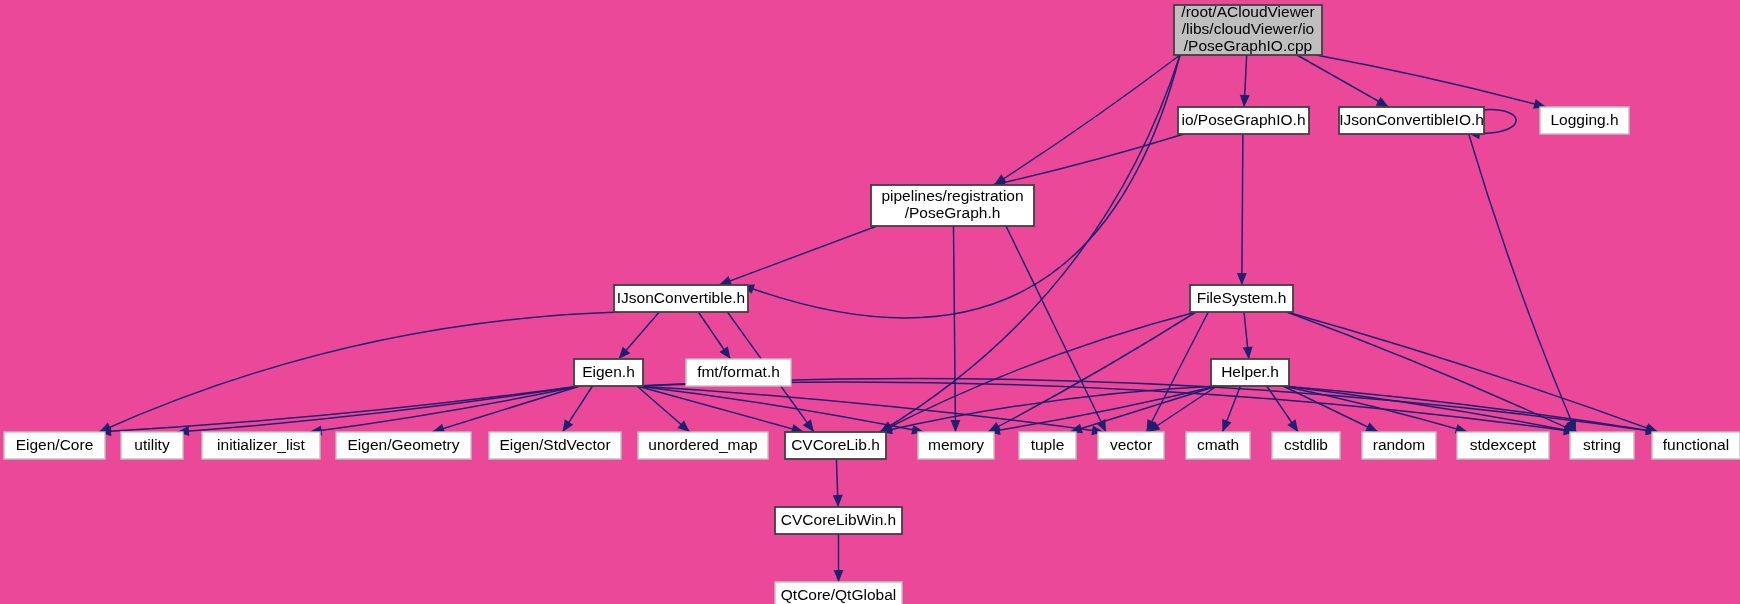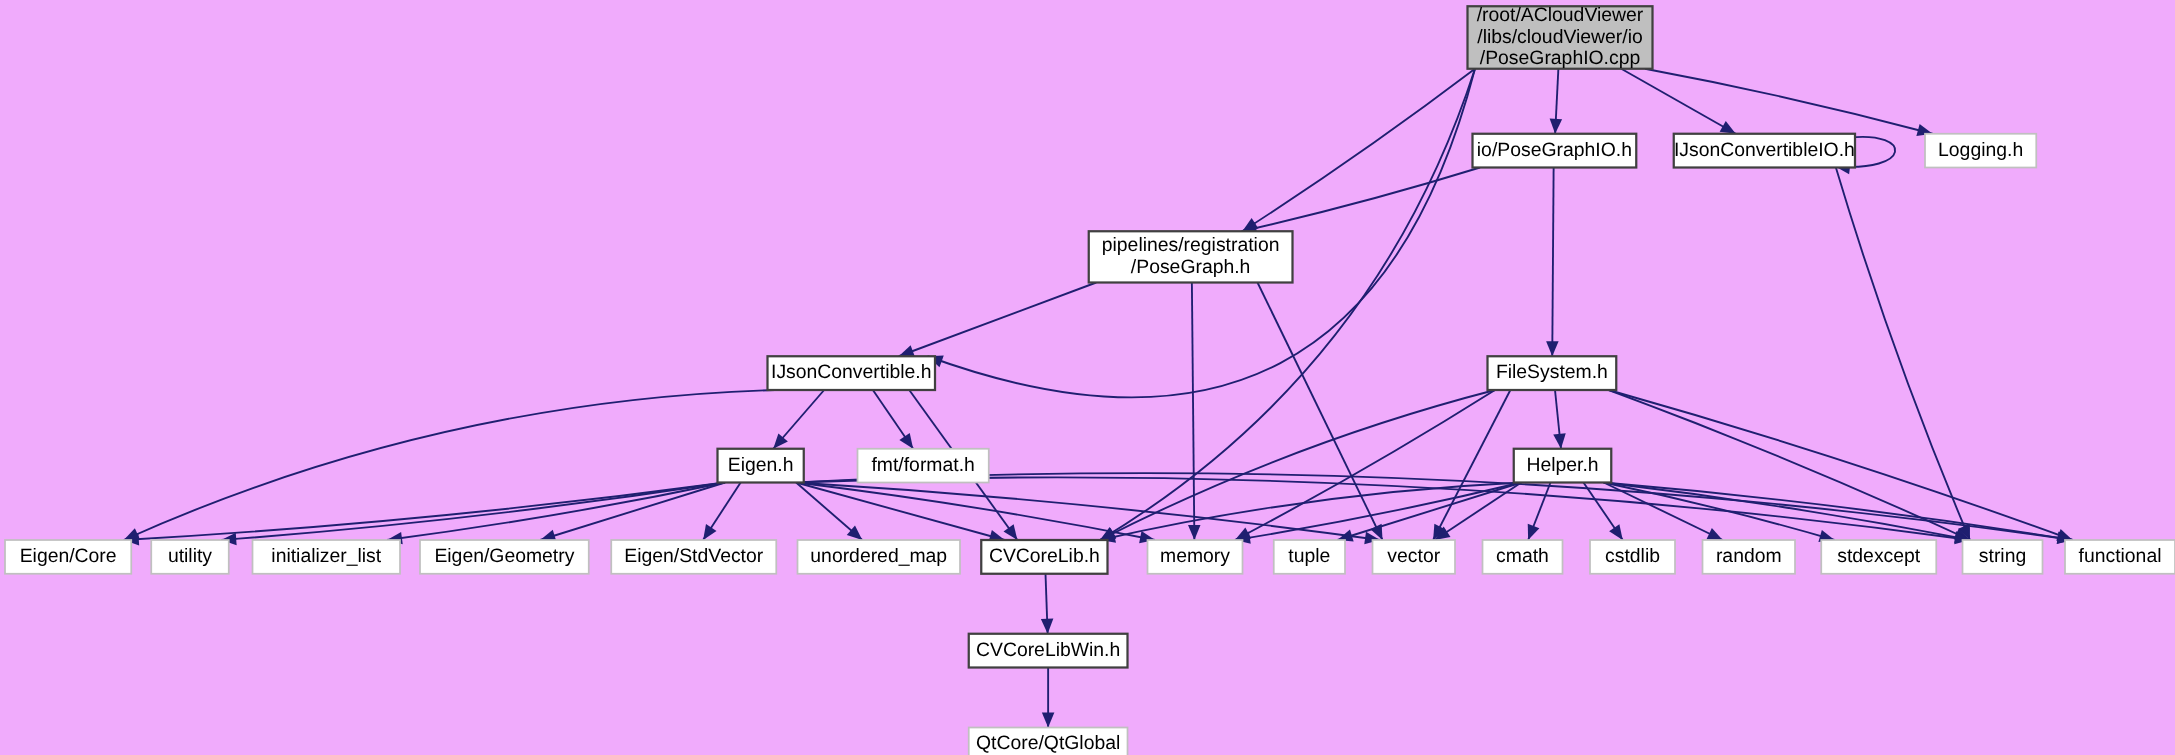--- a/index.html
+++ b/index.html
@@ -8,21 +8,21 @@
     background: #ffffff;
   }
   body {
     font-family: "Liberation Sans", "DejaVu Sans", sans-serif;
   }
   #graph-wrap {
     position: relative;
     width: 1740px;
     height: 604px;
     overflow: hidden;
-    background: #f0abfc;
+    background: #ec4899;
   }
   svg#depgraph {
     display: block;
     width: 1740px;
     height: 604px;
   }
   .node-rect {
     fill: #ffffff;
     stroke: #c0c0c0;
     stroke-width: 1.4;

